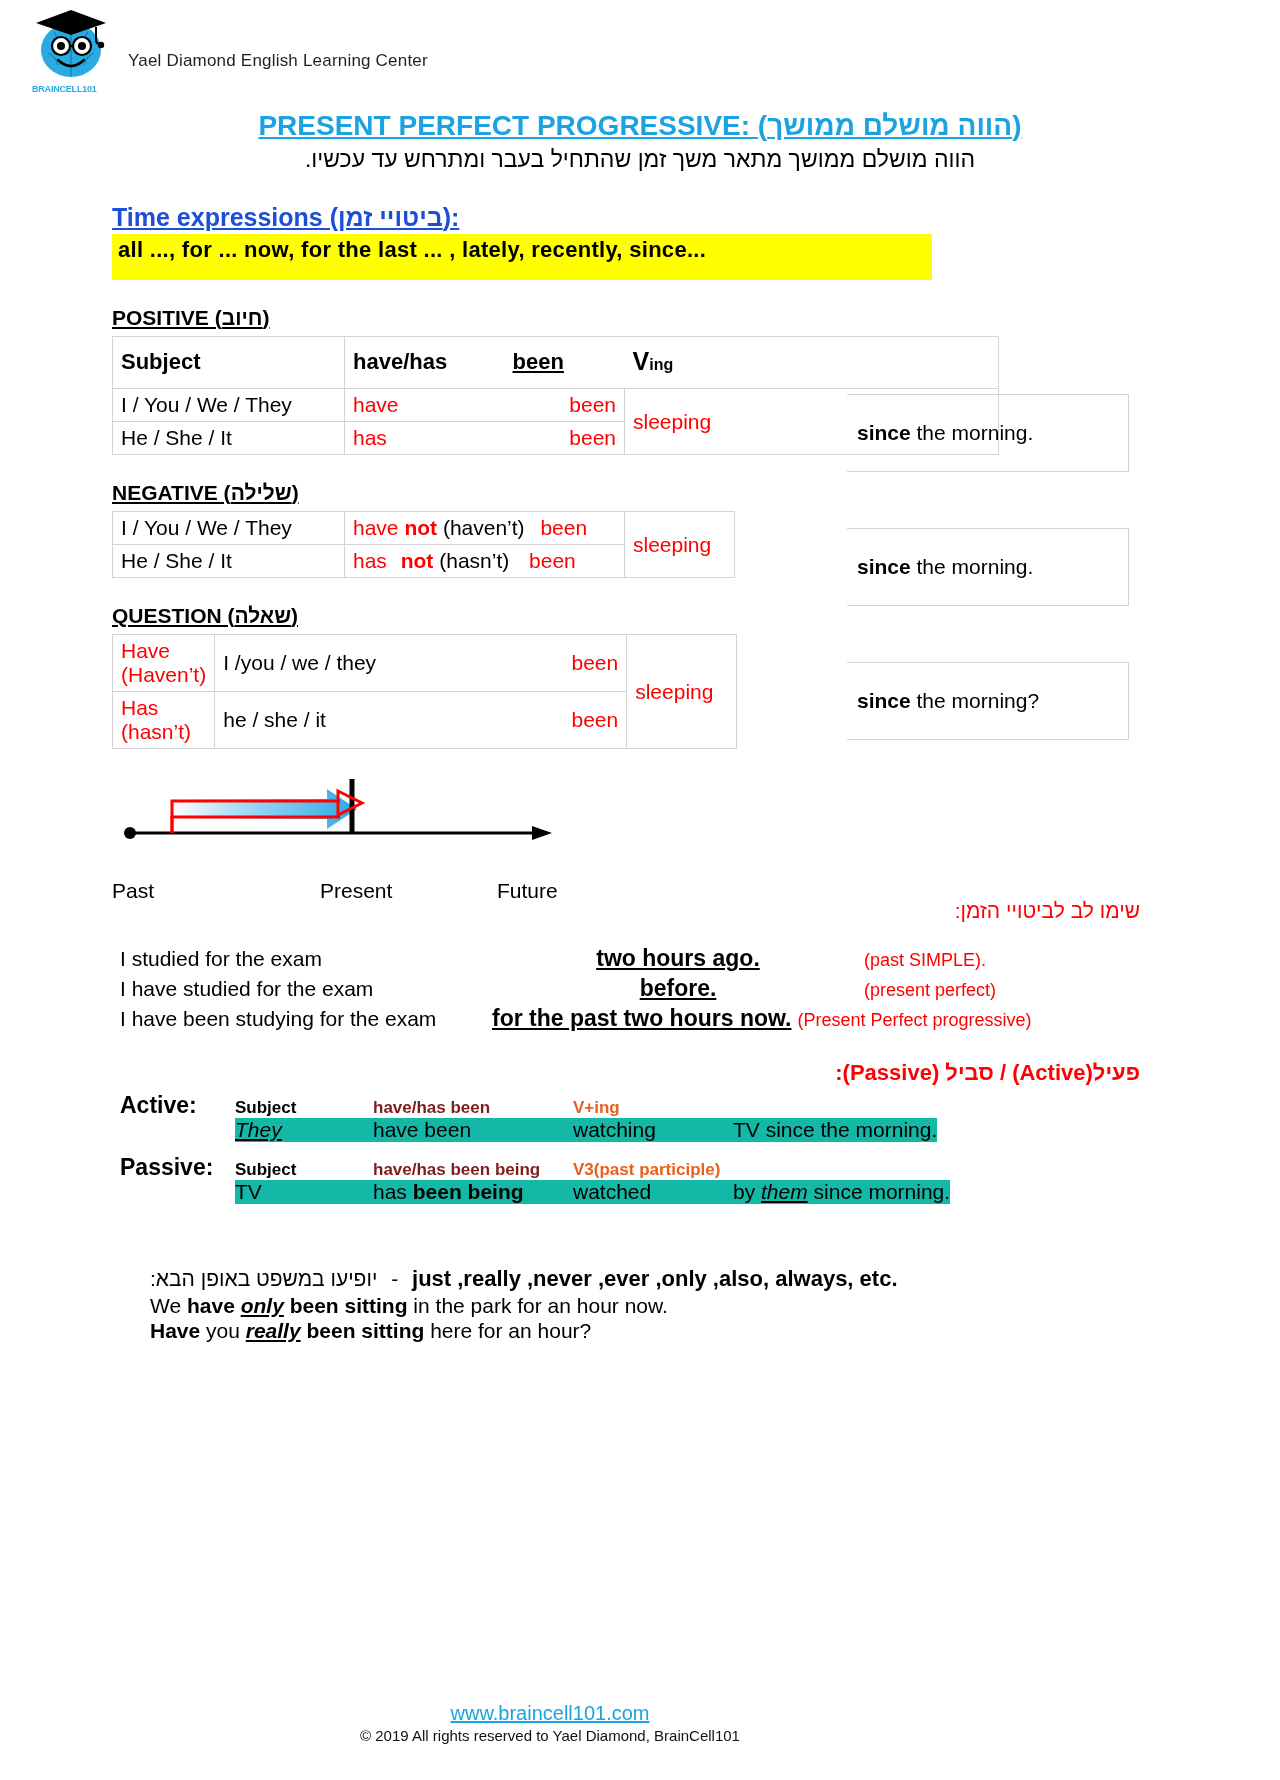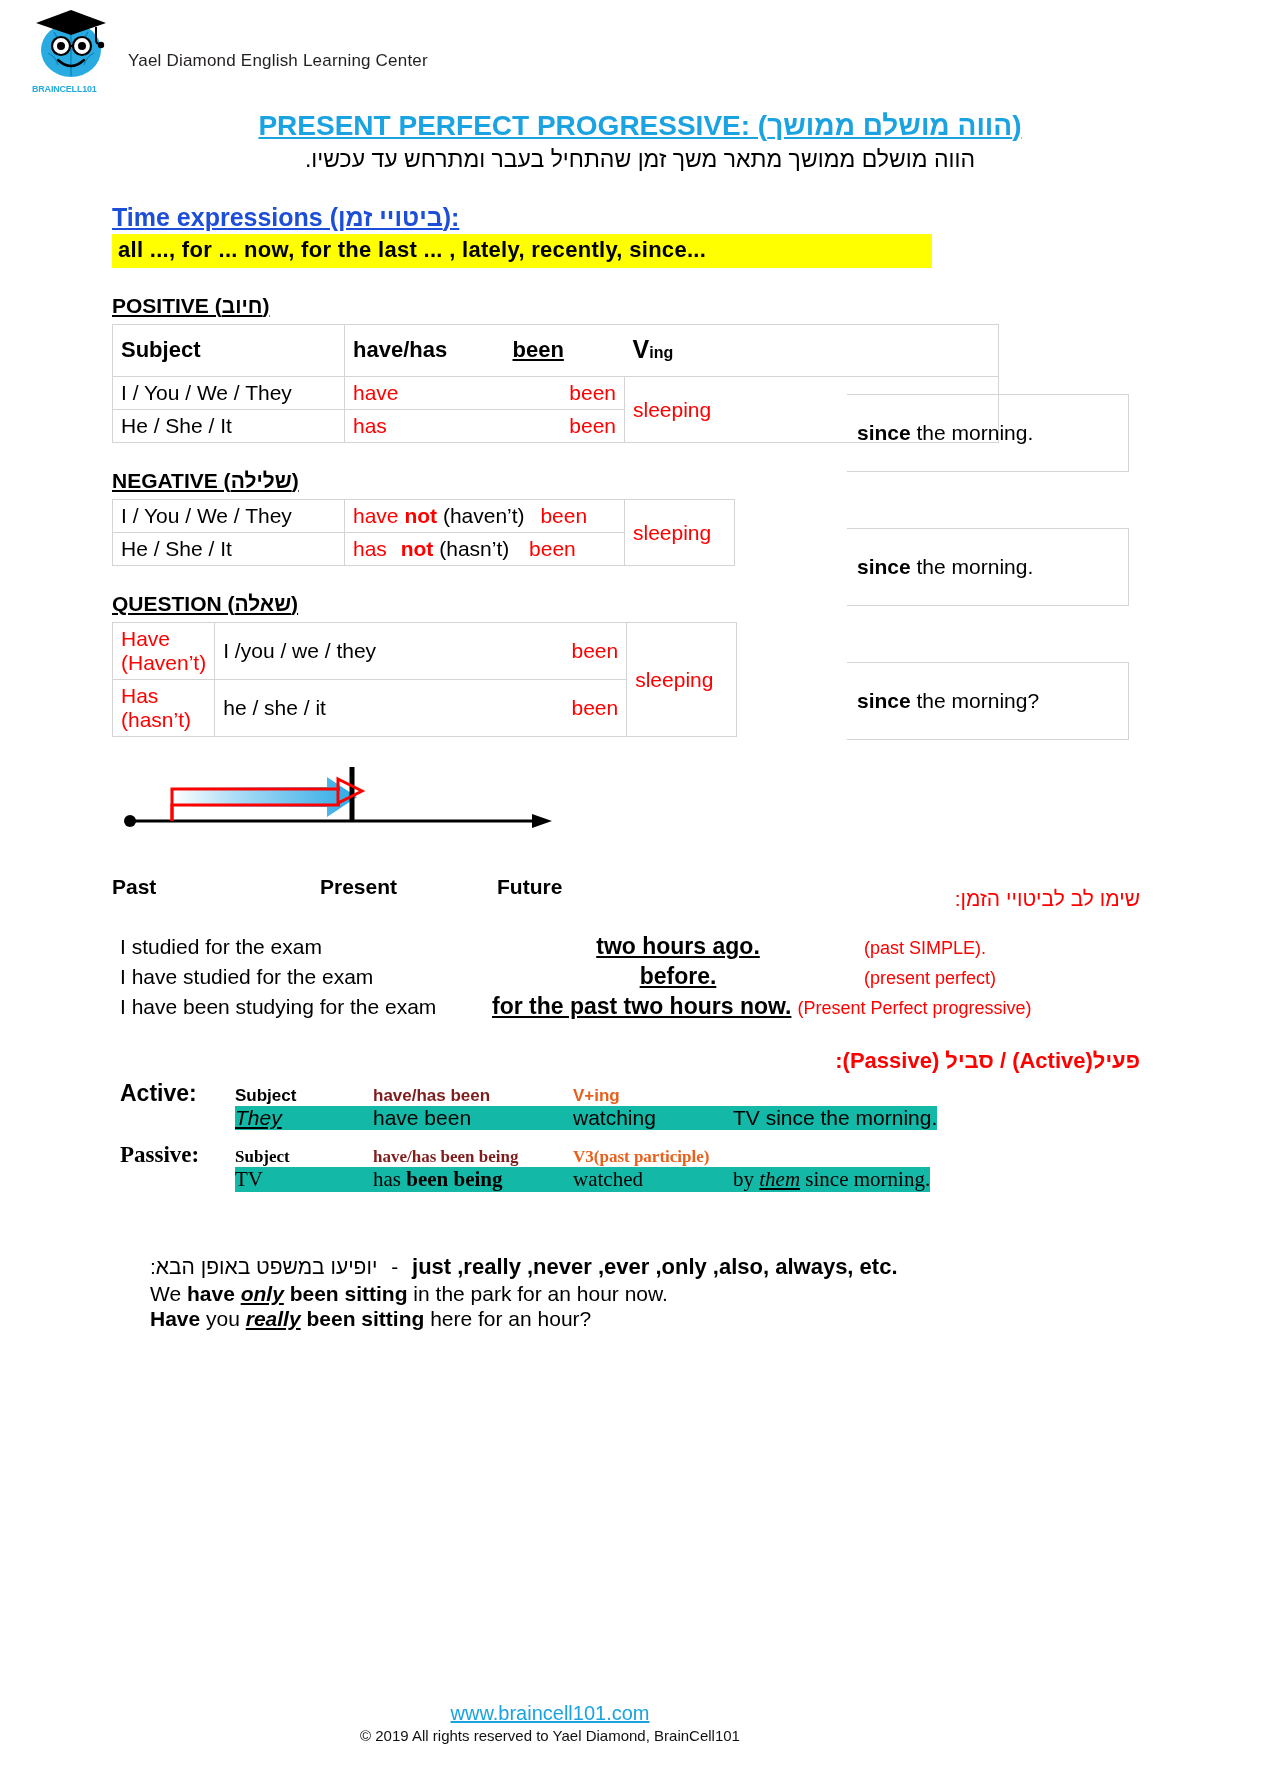--- a/index.html
+++ b/index.html
@@ -31,21 +31,21 @@
     direction:rtl; text-align:center; font-size:23px; margin-top:4px; color:#000;
     font-family:"Liberation Sans", sans-serif;
   }
 
   .sec-label {
     color:#1d4ed8; font-weight:bold; font-size:25px; text-decoration:underline;
     margin:30px 0 0 112px; display:inline-block; direction:ltr; unicode-bidi:plaintext;
   }
   .timeexp-bar {
     background:#ffff00; margin:2px 0 0 112px; width:820px;
-    font-weight:bold; font-size:22px; padding:3px 6px 5px 6px; letter-spacing:.3px;
+    font-weight:bold; font-size:22px; padding:3px 6px 17px 6px; letter-spacing:.3px;
   }
 
   
   .tbl-heading {
     font-weight:bold; font-size:21px; text-decoration:underline;
     margin:26px 0 6px 112px; display:inline-block; direction:ltr; unicode-bidi:plaintext;
   }
 
   
   .gt { border-collapse:collapse; margin-left:112px; table-layout:fixed; }
@@ -55,21 +55,21 @@
   .hdr-row td { font-weight:bold; font-size:22px; padding-top:10px; padding-bottom:12px; }
   .no-right-border { border-right:none !important; }
   .no-left-border { border-left:none !important; }
   .vmid { vertical-align:middle; }
   .ving { font-size:16px; }
   .vbig { font-size:25px; font-weight:bold; }
 
   
   .timeline { position:relative; margin:22px 0 0 112px; width:460px; height:100px; }
   .tl-labels { position:relative; margin-left:112px; width:470px; font-size:21px; height:28px; }
-  .tl-labels span { position:absolute; top:16px;font-weight:bold; }
+  .tl-labels span { position:absolute; top:8px; }
 
   
   .note-he {
     color:#ff0000; font-weight:normal; font-size:21px; direction:rtl;
     text-align:right; margin:0 140px 0 0;
   }
 
   
   .ex-block { margin:22px 0 0 120px; font-size:21px; }
   .ex-row { display:flex; align-items:baseline; margin-bottom:3px; }
@@ -287,21 +287,21 @@
           </div>
           <div class="ap-exrow hl">
             <div class="k1 u i">They</div>
             <div class="k2">have been</div>
             <div class="k3">watching</div>
             <div>TV since the morning.</div>
           </div>
         </div>
       </div>
 
-      <div class="ap-line" style="margin-top:12px;font-family:Liberation Serif, serif;">
+      <div class="ap-line" style="margin-top:12px;">
         <div class="ap-lbl">Passive:</div>
         <div>
           <div class="ap-keyrow">
             <div class="k1">Subject</div>
             <div class="k2 cyan">have/has been being</div>
             <div class="k3 orange" style="width:230px">V3(past participle)</div>
           </div>
           <div class="ap-exrow hl">
             <div class="k1">TV</div>
             <div class="k2"><span>has </span><span class="b">been being</span></div>

